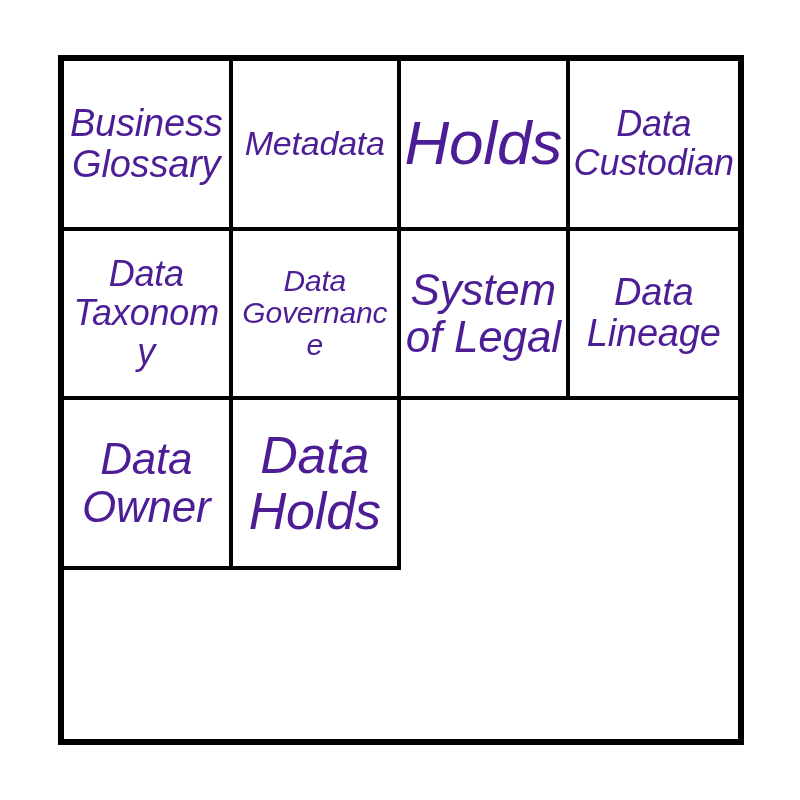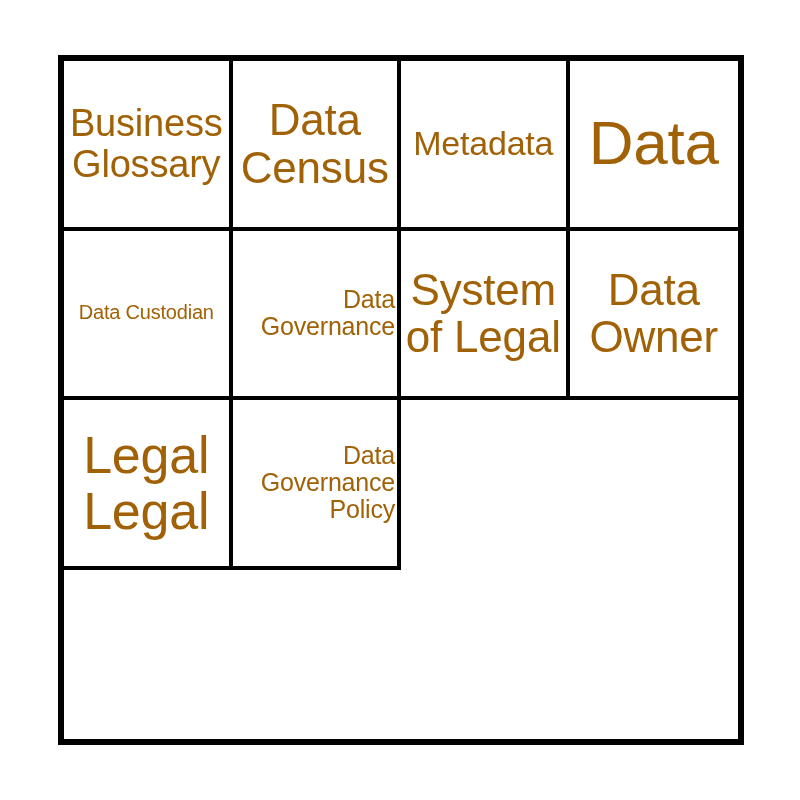--- a/index.html
+++ b/index.html
@@ -41,67 +41,68 @@
     border-bottom: 4px solid #000000;
     padding: 2px;
   }
   
   .bingo-cell:nth-child(4n) { border-right: none; }
   .bingo-cell:nth-child(n+13) { border-bottom: none; margin-left: 24px; }
 
   .cell-text {
     display: block;
     width: 100%;
-    color: #a16207;
+    color: #4c1d95;
     line-height: 1.08;
     letter-spacing: -0.2px;
     word-wrap: break-word;
+    font-style: italic;
   }
 
   
   .fs-xxl  { font-size: 62px; }
   .fs-xl   { font-size: 52px; }
   .fs-lg   { font-size: 44px; }
   .fs-md   { font-size: 38px; }
   .fs-sm   { font-size: 34px; }
-  .fs-xs   { font-size: 20px; }
-  .fs-xxs  { font-size: 25px; text-align: right; }
+  .fs-xs   { font-size: 36px; }
+  .fs-xxs  { font-size: 30px; }
 </style>
 </head>
 <body>
 
 <div id="bingo-card">
 
   <div class="bingo-cell">
     <span class="cell-text fs-md">Business Glossary</span>
   </div>
   <div class="bingo-cell">
-    <span class="cell-text fs-lg">Data Census</span>
-  </div>
-  <div class="bingo-cell">
     <span class="cell-text fs-sm">Metadata</span>
   </div>
 
   <div class="bingo-cell">
-    <span class="cell-text fs-xxl">Data</span>
+    <span class="cell-text fs-xxl">Holds</span>
   </div>
   <div class="bingo-cell">
     <span class="cell-text fs-xs">Data Custodian</span>
+  </div>
+  <div class="bingo-cell">
+    <span class="cell-text fs-xs">Data Taxonomy</span>
   </div>
 
   <div class="bingo-cell">
     <span class="cell-text fs-xxs">Data Governance</span>
   </div>
   <div class="bingo-cell">
     <span class="cell-text fs-lg">System of Legal</span>
   </div>
+  <div class="bingo-cell">
+    <span class="cell-text fs-md">Data Lineage</span>
+  </div>
 
   <div class="bingo-cell">
     <span class="cell-text fs-lg">Data Owner</span>
   </div>
   <div class="bingo-cell">
-    <span class="cell-text fs-xl">Legal Legal</span>
-  </div>
-  <div class="bingo-cell">
-    <span class="cell-text fs-xxs">Data Governance Policy</span>
+    <span class="cell-text fs-xl">Data Holds</span>
   </div>
 
 </div>
 
 </body></html>

